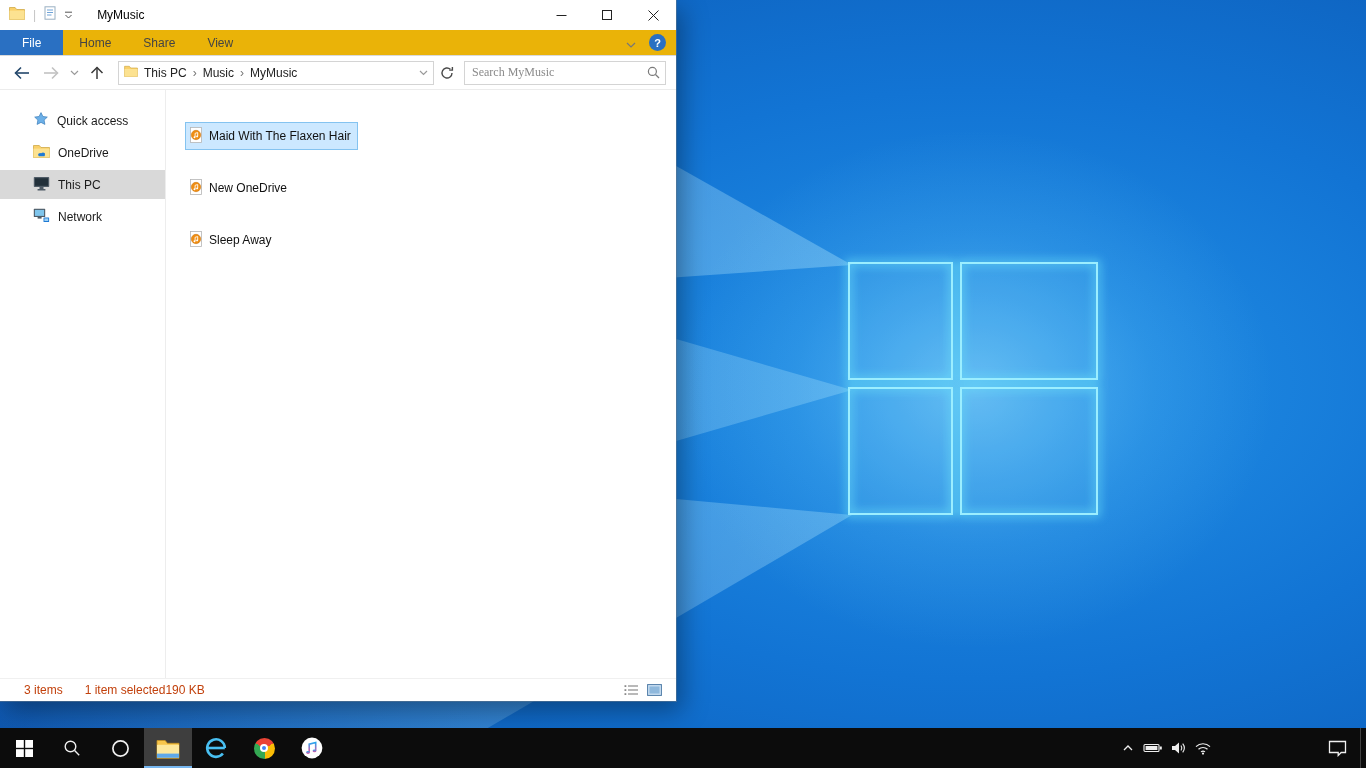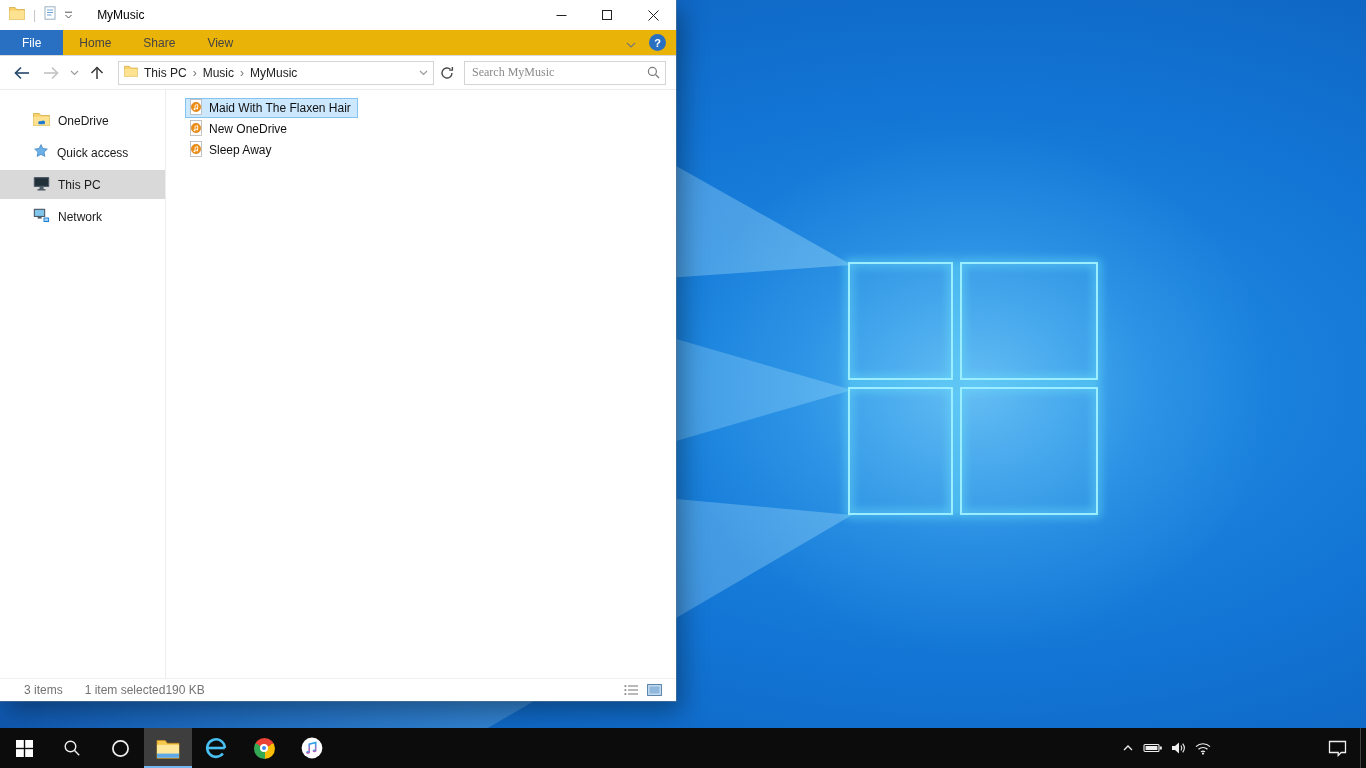--- a/index.html
+++ b/index.html
@@ -39,26 +39,26 @@
   .searchbox{display:flex;align-items:center;height:24px;width:202px;margin-left:6px;border:1px solid #d4d4d4;background:#fff;}
   .searchbox input{flex:1;min-width:0;border:none;outline:none;font-size:12px;padding:0 7px;color:#333;font-family:Liberation Serif, serif;}
   .searchbox input::placeholder{color:#8a8a8a;}
   .search-glass{width:24px;display:flex;align-items:center;justify-content:center;border:none;background:transparent;height:100%;}
 
   .main{flex:1;display:flex;min-height:0;}
   .sidebar{width:166px;flex:0 0 auto;border-right:1px solid #ededed;padding-top:16px;}
   .side-item{height:29px;margin-bottom:3px;display:flex;align-items:center;gap:8px;padding-left:33px;font-size:12px;color:#1a1a1a;}
   .side-item.selected{background:#d9d9d9;}
   .content{flex:1;padding:8px 0 0 19px;}
-  .file-row{display:flex;align-items:center;gap:5px;height:20px;margin-bottom:1px;width:max-content;
-            padding:0 6px 0 2px;font-size:12px;color:#111;border:1px solid transparent;}
+  .file-row{display:flex;align-items:center;gap:5px;height:28px;margin-bottom:1px;width:max-content;
+            padding:0 6px 0 2px;font-size:12px;color:#111;border:1px solid transparent;margin-top:24px;}
   .file-row.selected{background:#cce8ff;border-color:#84c3f0;}
 
   .statusbar{height:23px;flex:0 0 auto;border-top:1px solid #f0f0f0;display:flex;align-items:center;
-             padding:0 10px 0 24px;font-size:12px;color:#737373;}
+             padding:0 10px 0 24px;font-size:12px;color:#c2410c;}
   .st-sel{margin-left:22px;} .st-size{}
   .view-btns{margin-left:auto;display:flex;gap:8px;padding-right:4px;}
   .view-btn{border:none;background:transparent;display:flex;align-items:center;}
 
   
   .taskbar{position:absolute;left:0;bottom:0;width:1366px;height:40px;background:#0c0c0c;z-index:10;display:flex;align-items:stretch;}
   .tb-slot{width:48px;border:none;background:transparent;display:flex;align-items:center;justify-content:center;}
   .tb-slot.active{background:#3e3e3e;box-shadow:inset 0 -2px 0 #77b7f0;}
   .chrome-icon{width:21px;height:21px;border-radius:50%;background:#ea4335;
                background:conic-gradient(from -60deg,#ea4335 0 120deg,#fbbc05 120deg 240deg,#34a853 240deg 360deg);
@@ -236,39 +236,39 @@
             <line x1="8.5" y1="8.5" x2="12" y2="12"></line>
           </svg>
       </button>
     </div>
   </div>
 
   <div class="main">
     <div class="sidebar">
       <div class="side-item">
         <span>
+          <svg width="16" height="16" viewBox="0 0 16 16">
+              <path d="M8 1.6 l1.9 3.9 4.4 .6 -3.2 3 .8 4.3 L8 11.4 4.1 13.4 4.9 9.1 1.7 6.1 6.1 5.5z" fill="#6cb0e8" stroke="#3a7cba" stroke-width="0.7"></path>
+            </svg>
+        </span>
+        <span>Quick access</span>
+      </div>
+      <div class="side-item">
+        <span>
           <svg width="17" height="14" viewBox="0 0 17 14">
               <path d="M0.5 1.5 h5.8 l1.7 2 H16.5 v10 H0.5z" fill="#fad069" stroke="#caa23a" stroke-width="0.7"></path>
               <path d="M0.5 4.6 H16.5 V13.5 H0.5z" fill="#fce291"></path>
               <g fill="#1f7ad4">
                 <ellipse cx="7.2" cy="10.4" rx="2" ry="1.5"></ellipse>
                 <ellipse cx="10" cy="10" rx="2.1" ry="1.6"></ellipse>
                 <rect x="5.6" y="10.4" width="6.2" height="1.9" rx="0.9"></rect>
               </g>
             </svg>
         </span>
         <span>OneDrive</span>
-      </div>
-      <div class="side-item">
-        <span>
-          <svg width="16" height="16" viewBox="0 0 16 16">
-              <path d="M8 1.6 l1.9 3.9 4.4 .6 -3.2 3 .8 4.3 L8 11.4 4.1 13.4 4.9 9.1 1.7 6.1 6.1 5.5z" fill="#6cb0e8" stroke="#3a7cba" stroke-width="0.7"></path>
-            </svg>
-        </span>
-        <span>Quick access</span>
       </div>
       <div class="side-item selected">
         <span>
           <svg width="17" height="15" viewBox="0 0 17 15">
               <rect x="0.8" y="1" width="15.4" height="10" rx="0.8" fill="#4f5b66"></rect>
               <rect x="2" y="2.2" width="13" height="7.6" fill="#22303a"></rect>
               <rect x="6.5" y="11" width="4" height="2" fill="#4f5b66"></rect>
               <rect x="4.5" y="13" width="8" height="1.4" rx="0.5" fill="#4f5b66"></rect>
             </svg>
         </span>

